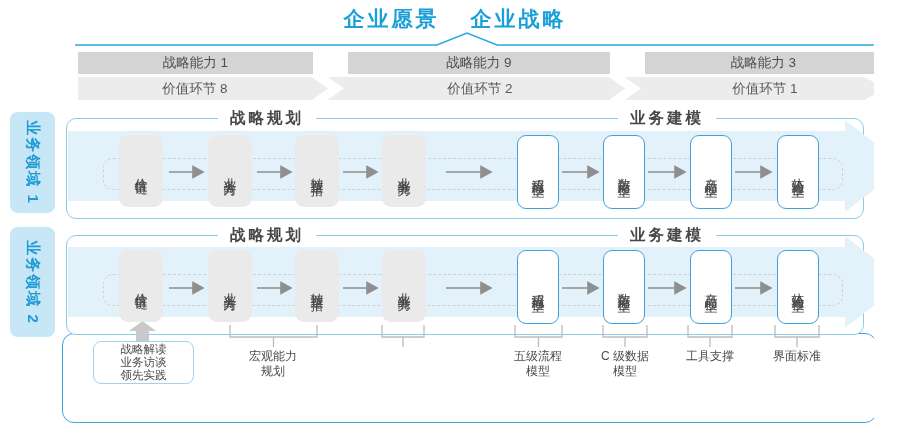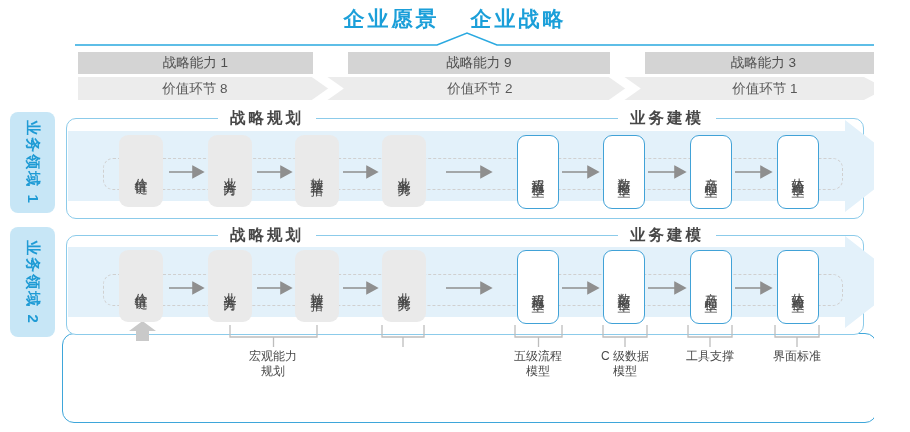--- a/index.html
+++ b/index.html
@@ -170,20 +170,23 @@
   <div class="abs fbox blue" style="left:603px;top:250px;width:40px;">
       <span>数据模型</span>
     </div>
   <div class="abs fbox blue" style="left:690px;top:250px;width:40px;">
       <span>产品模型</span>
     </div>
   <div class="abs fbox blue" style="left:777px;top:250px;width:40px;">
       <span>体验模型</span>
     </div>
 
+  <div class="abs input-box pre">战略解读
+业务访谈
+领先实践</div>
 
   <div class="abs ann pre" style="left:225px;">宏观能力
 规划</div>
   <div class="abs ann pre" style="left:490px;">五级流程
 模型</div>
   <div class="abs ann pre" style="left:577px;">C 级数据
 模型</div>
   <div class="abs ann pre" style="left:662px;">工具支撑</div>
   <div class="abs ann pre" style="left:749px;">界面标准</div>
 

